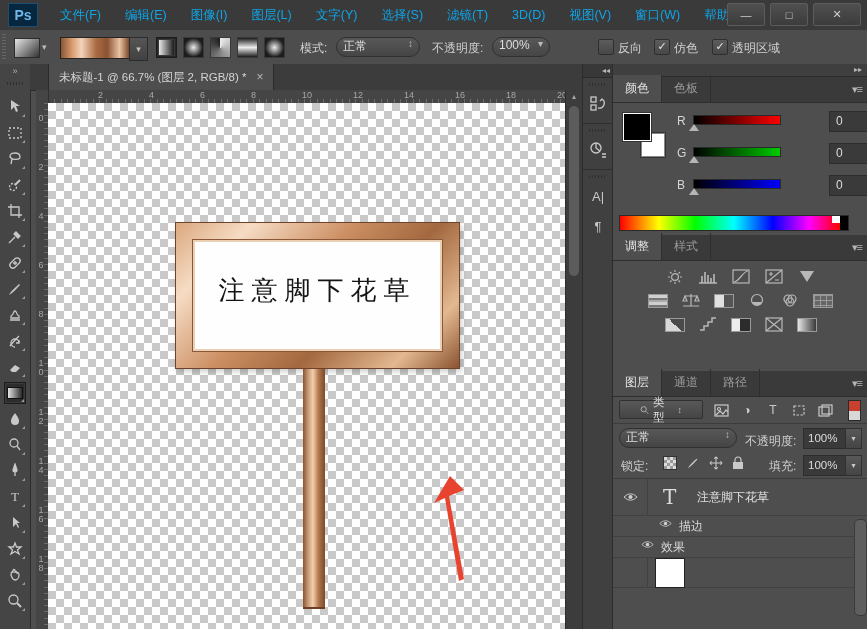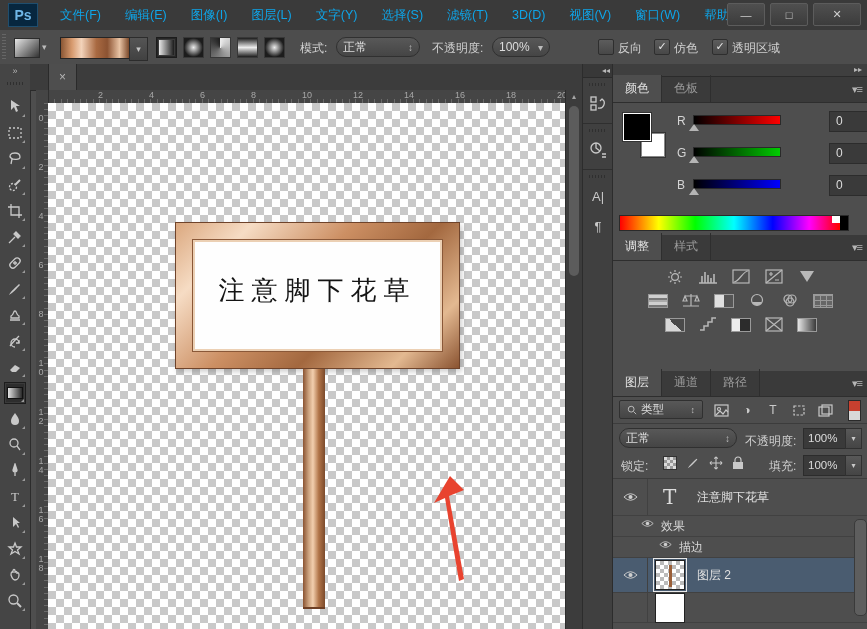--- a/index.html
+++ b/index.html
@@ -35,21 +35,21 @@
   .gtype{position:absolute;top:7px;width:21px;height:21px;border:1px solid #383838;box-sizing:border-box;}
   .gtype.sel{border:1px solid #1c1c1c;box-shadow:inset 0 0 0 1px #262626;background:#3a3a3a;padding:2px;}
   .gt2{background:radial-gradient(circle at 50% 50%,#ececec,#1c1c1c 70%);}
   .gt3{background:conic-gradient(from 0deg,#ececec,#1c1c1c);}
   .gt4{background:linear-gradient(180deg,#1c1c1c,#ececec 50%,#1c1c1c);}
   .gt5{background:radial-gradient(closest-side,#ececec,#1c1c1c);}
   .sel .inner-g{display:block;width:100%;height:100%;background:linear-gradient(90deg,#e8e8e8,#1c1c1c);}
   .opt-label{position:absolute;top:10px;font-size:12px;color:#cfcfcf;}
   .combo{position:absolute;top:7px;height:20px;background:linear-gradient(#585858,#454545);
          border:1px solid #303030;border-radius:10px;color:#ddd;font-size:12px;
-         display:flex;align-items:center;padding:0 6px;box-sizing:border-box;}
+         display:flex;padding:0 6px;box-sizing:border-box;}
   .combo .updown{margin-left:auto;font-size:10px;color:#bbb;}
   .checkbox{position:absolute;top:9px;width:14px;height:14px;background:linear-gradient(#5c5c5c,#474747);
             border:1px solid #2e2e2e;border-radius:2px;color:#e8e8e8;font-size:11px;line-height:13px;text-align:center;}
   .cb-label{position:absolute;top:10px;font-size:12px;color:#cfcfcf;}
 
   
   .toolbar{position:absolute;left:0;top:64px;width:30px;height:565px;background:#454545;border-right:1px solid #2c2c2c;}
   .tb-chevron{position:absolute;left:0;top:2px;width:30px;text-align:center;font-size:9px;color:#b5b5b5;}
   .tb-grip{position:absolute;left:7px;top:18px;width:16px;height:3px;
            background:repeating-linear-gradient(90deg,#2f2f2f 0 1px,transparent 1px 3px);}
@@ -146,21 +146,21 @@
   .t-bw{background:linear-gradient(90deg,#e0e0e0 50%,#555 50%);}
   .t-grid{background-image:linear-gradient(90deg,#999 1px,transparent 1px),linear-gradient(#999 1px,transparent 1px);
           background-size:6px 5px;background-color:#666;}
   .t-inv{background:linear-gradient(45deg,#d8d8d8 50%,#4a4a4a 50%);}
   .t-gmap{background:linear-gradient(90deg,#e5e5e5,#3a3a3a);}
   .t-thresh{background:linear-gradient(90deg,#ededed 45%,#2c2c2c 45%);}
 
   
   .lfilter{position:relative;height:26px;border-bottom:1px solid #3c3c3c;}
   .searchbox{position:absolute;left:6px;top:3px;width:84px;height:19px;background:linear-gradient(#585858,#454545);
-             border:1px solid #303030;border-radius:2px;display:flex;align-items:center;gap:4px;padding:0 7px;box-sizing:border-box;}
+             border:1px solid #303030;border-radius:2px;display:flex;align-items:center;gap:4px;padding:0 20px;box-sizing:border-box;}
   .searchbox .lbl{font-size:11.5px;color:#ddd;}
   .fbtn{position:absolute;top:4px;width:20px;height:18px;display:flex;align-items:center;justify-content:center;
         color:#c9c9c9;font-size:12px;}
   .fbtn svg{stroke:#c9c9c9;fill:none;stroke-width:1.2;}
   .fswitch{position:absolute;right:7px;top:3px;width:11px;height:19px;border:1px solid #2a2a2a;
            background:linear-gradient(#c8402f 0 52%,#d8d8d8 52%);}
   .blendrow{position:relative;height:28px;}
   .lockrow{position:relative;height:26px;border-bottom:1px solid #3c3c3c;}
   .minilabel{font-size:12px;color:#cfcfcf;position:absolute;}
   .valwell{position:absolute;height:19px;background:#3a3a3a;border:1px solid #2c2c2c;color:#ddd;
@@ -361,20 +361,21 @@
     <div class="tool" style="top:526px;">
         <svg width="16" height="16" viewBox="0 0 16 16">
           <circle cx="6.5" cy="6.5" r="4.5"></circle>
           <path d="M10 10 L14 14" stroke-width="2"></path>
         </svg>
       </div>
   </div>
 
   <div class="tabstrip">
     <div class="doctab">
+      <span class="title">未标题-1 @ 66.7% (图层 2, RGB/8) *</span>
       <span class="x">×</span>
     </div>
   </div>
 
   <div class="ruler-h">
     <span class="rnum" style="left:50px;top:0;">2</span>
     <span class="rnum" style="left:101px;top:0;">4</span>
     <span class="rnum" style="left:152px;top:0;">6</span>
     <span class="rnum" style="left:203px;top:0;">8</span>
     <span class="rnum" style="left:254px;top:0;">10</span>
@@ -643,50 +644,38 @@
               <path d="M1 5 Q8 -2 15 5 Q8 12 1 5 Z" fill="none"></path>
               <circle cx="8" cy="5" r="2.2" fill="#cfcfcf" stroke="none"></circle>
             </svg>
         </div>
         <span class="ttext">T</span>
         <span class="lname">注意脚下花草</span>
       </div>
 
 
       <div class="subrow">
+        <span class="eye-sm" style="left:46px;">
+          <svg width="13" height="9" viewBox="0 0 16 10">
+              <path d="M1 5 Q8 -2 15 5 Q8 12 1 5 Z" fill="none"></path>
+              <circle cx="8" cy="5" r="2.2" fill="#cfcfcf" stroke="none"></circle>
+            </svg>
+        </span>
+        <span class="subname" style="left:66px;">描边</span>
+      </div>
+      <div class="subrow">
         <span class="eye-sm" style="left:28px;">
           <svg width="13" height="9" viewBox="0 0 16 10">
               <path d="M1 5 Q8 -2 15 5 Q8 12 1 5 Z" fill="none"></path>
               <circle cx="8" cy="5" r="2.2" fill="#cfcfcf" stroke="none"></circle>
             </svg>
         </span>
         <span class="subname" style="left:48px;">效果</span>
       </div>
-      <div class="subrow">
-        <span class="eye-sm" style="left:46px;">
-          <svg width="13" height="9" viewBox="0 0 16 10">
-              <path d="M1 5 Q8 -2 15 5 Q8 12 1 5 Z" fill="none"></path>
-              <circle cx="8" cy="5" r="2.2" fill="#cfcfcf" stroke="none"></circle>
-            </svg>
-        </span>
-        <span class="subname" style="left:66px;">描边</span>
-      </div>
-
-      <div class="lrow sel" style="height:34px;">
-        <div class="eyebox">
-          <svg width="15" height="10" viewBox="0 0 16 10">
-              <path d="M1 5 Q8 -2 15 5 Q8 12 1 5 Z" fill="none"></path>
-              <circle cx="8" cy="5" r="2.2" fill="#cfcfcf" stroke="none"></circle>
-            </svg>
-        </div>
-        <div class="lthumb checker selthumb">
-            <span class="pole-mini"></span>
-          </div>
-        <span class="lname">图层 2</span>
-      </div>
+
 
       <div class="lrow" style="height:29px;">
         <div class="eyebox"></div>
         <div class="lthumb white"></div>
 
       </div>
       <div class="llscroll"></div>
     </div>
   </div>
 

